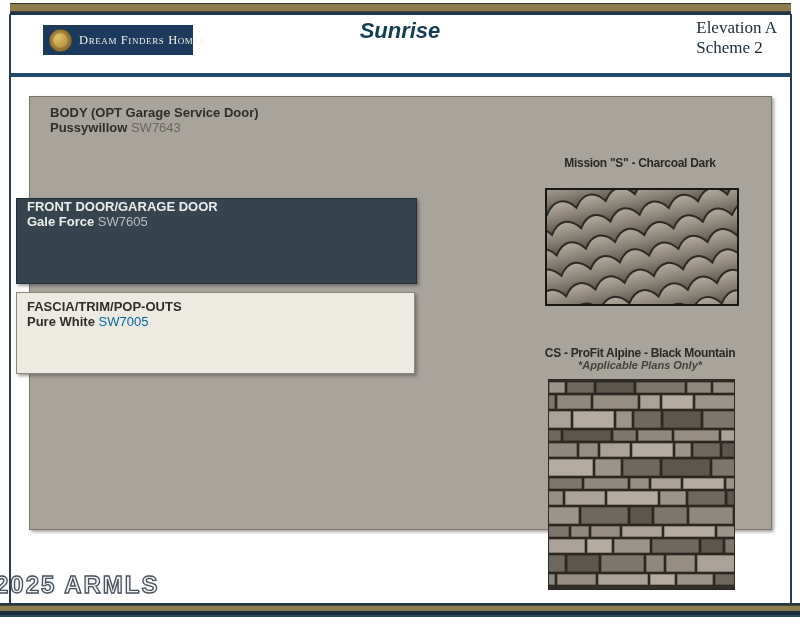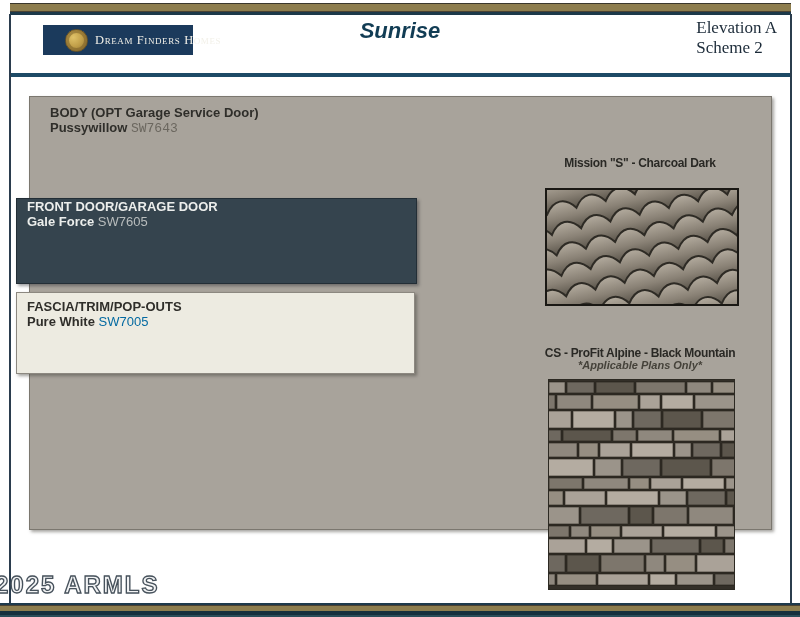--- a/index.html
+++ b/index.html
@@ -16,40 +16,40 @@
   .stripe-bottom .s1{height:2px;background:#1e3a4c;}
   .stripe-bottom .s2{height:5px;background:#8d7d4e;border-top:1px solid #4a4232;}
   .stripe-bottom .s3{height:4px;background:#16303e;}
   .stripe-bottom .s4{height:3px;background:#2a4d59;}
   .border-left{position:absolute;left:9px;top:14px;bottom:14px;width:2px;background:#2b3d4e;}
   .border-right{position:absolute;left:790px;top:14px;bottom:14px;width:2px;background:#2b3d4e;}
   .header-rule{position:absolute;left:11px;right:10px;top:73px;height:4px;background:#1d4a66;}
 
   
   .logo{position:absolute;left:43px;top:25px;width:150px;height:30px;background:#1b3a5c;
-        display:flex;align-items:center;padding:0 22px;box-sizing:border-box;}
+        display:flex;align-items:center;padding:0 6px;box-sizing:border-box;}
   .seal{width:21px;height:21px;border-radius:50%;flex:0 0 21px;
         background:radial-gradient(circle at 35% 35%, #e0c269 0%, #c2a04a 45%, #8a6c2f 100%);
         border:1px solid #6b5324;box-shadow:inset 0 0 0 3px rgba(122,95,40,0.55);margin-right:7px;}
   .logo-text{color:#f2f0e8;font-family:"Liberation Serif",serif;font-variant:small-caps;
              font-size:12.5px;letter-spacing:0.6px;white-space:nowrap;}
   .titles{position:absolute;left:260px;width:280px;top:20px;text-align:center;color:#113c54;}
   .titles .title{font-size:22px;font-weight:bold;line-height:22px;font-style:italic;}
   .titles .subtitle{font-size:19px;font-weight:bold;font-style:italic;line-height:22px;}
   .elev{position:absolute;right:23px;top:18px;text-align:left;color:#1b2a38;
         font-family:"Liberation Serif",serif;font-size:17px;line-height:20px;}
 
   
   .body-swatch{position:absolute;left:29px;top:96px;width:743px;height:434px;
                background:#a8a39b;border:1px solid #7b776f;box-sizing:border-box;
                box-shadow:2px 2px 3px rgba(95,92,85,0.55);}
   .swatch-label{font-size:13px;line-height:15px;color:#2f2e2a;font-weight:bold;}
   .swatch-label .code{font-weight:normal;}
   .body-swatch .swatch-label{padding:8px 0 0 20px;}
-  .body-swatch .code{color:#6b675f;font-family:Liberation Mono, monospace;}
+  .body-swatch .code{color:#6b675f;}
 
   .door-swatch{position:absolute;left:16px;top:198px;width:401px;height:86px;
                background:#35444e;border:1px solid #232e36;box-sizing:border-box;
                box-shadow:2px 2px 3px rgba(40,44,48,0.45);}
   .door-swatch .swatch-label{color:#eceeec;padding:0 0 0 10px;}
   .door-swatch .code{color:#b9bdbd;}
 
   .fascia-swatch{position:absolute;left:16px;top:292px;width:399px;height:82px;
                background:#edebe1;border:1px solid #8c8880;box-sizing:border-box;
                box-shadow:2px 2px 3px rgba(70,68,62,0.5);}

